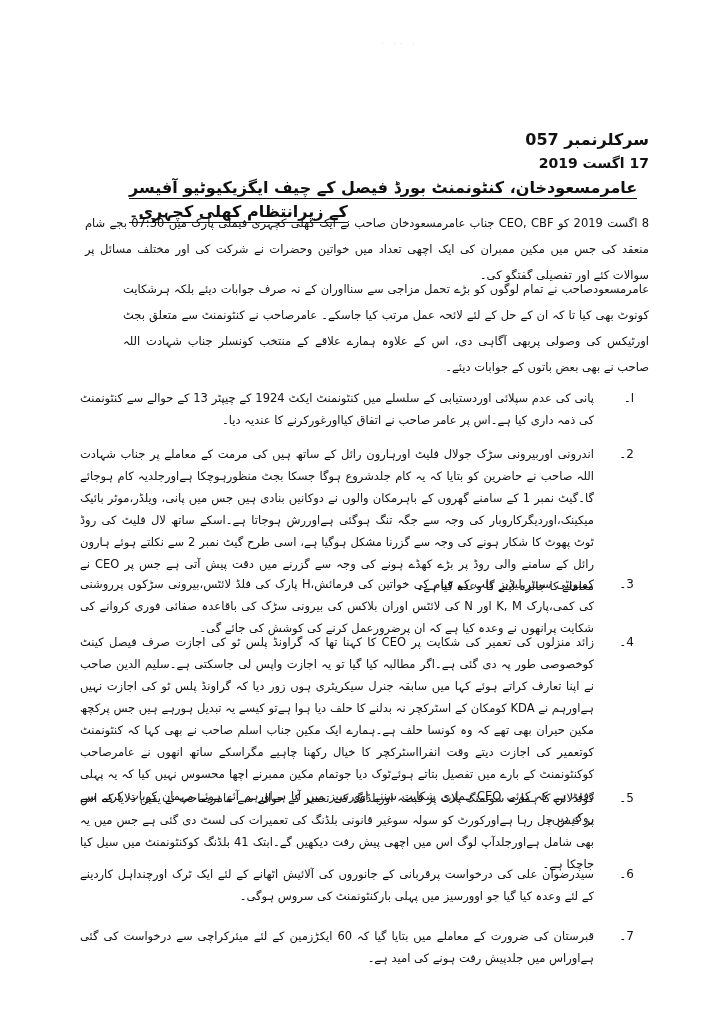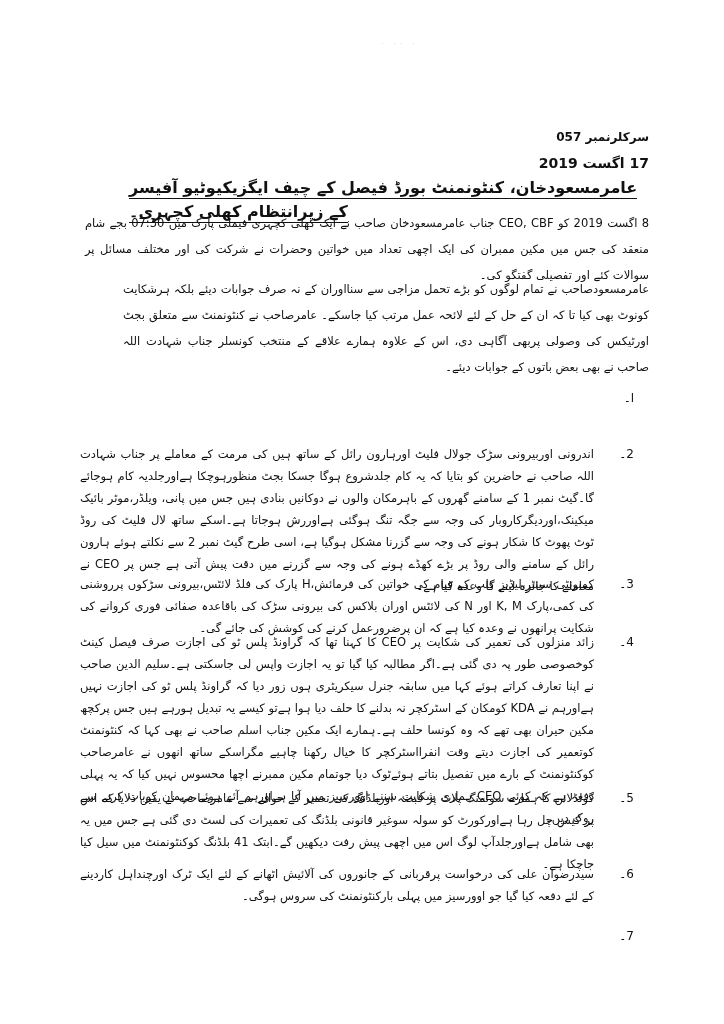--- a/index.html
+++ b/index.html
@@ -7,21 +7,21 @@
       width: 724px; height: 1024px; overflow: hidden; position: relative;
       font-family: "DejaVu Sans", sans-serif; color: #111;
     }
     .page { position: absolute; left: 0; top: 0; width: 724px; height: 1024px; background: #fff; }
     .topmark {
       position: absolute; left: 380px; top: 40px; width: 40px; height: 8px;
       color: #c8c8c8; font-size: 7px; letter-spacing: 4px; text-align: center;
     }
     .rtl { direction: rtl; unicode-bidi: embed; }
     .circular {
-      position: absolute; right: 75px; top: 130px; font-size: 12px; font-weight: bold;
+      position: absolute; right: 75px; top: 130px; font-size: 16px; font-weight: bold;
       text-align: right;
     }
     .date {
       position: absolute; right: 75px; top: 155px; font-size: 14px; font-weight: bold;
       text-align: center;
     }
     .title {
       position: absolute; right: 75px; top: 176px; width: 520px; font-size: 16px; font-weight: bold;
       text-align: left; line-height: 24px;
     }
@@ -68,37 +68,39 @@
   <div class="title rtl">
     <span>عامرمسعودخان، کنٹونمنٹ بورڈ فیصل کے چیف ایگزیکیوٹیو آفیسر کے زیرانتظام کھلی کچہری۔</span>
   </div>
 
   <div class="para p1 rtl">8 اگست 2019 کو CEO, CBF جناب عامرمسعودخان صاحب نے ایک کھلی کچہری فیملی پارک میں 07:30 بجے شام منعقد کی جس میں مکین ممبران کی ایک اچھی تعداد میں خواتین وحضرات نے شرکت کی اور مختلف مسائل پر سوالات کئے اور تفصیلی گفتگو کی۔</div>
   <div class="para p2 rtl">عامرمسعودصاحب نے تمام لوگوں کو بڑے تحمل مزاجی سے سنااوران کے نہ صرف جوابات دیئے بلکہ ہرشکایت کونوٹ بھی کیا تا کہ ان کے حل کے لئے لائحہ عمل مرتب کیا جاسکے۔ عامرصاحب نے کنٹونمنٹ سے متعلق بجٹ اورٹیکس کی وصولی پربھی آگاہی دی، اس کے علاوہ ہمارے علاقے کے منتخب کونسلر جناب شہادت اللہ صاحب نے بھی بعض باتوں کے جوابات دیئے۔</div>
 
 
   <div class="item i1">
     <div class="num">ا۔</div>
+    <div class="txt">پانی کی عدم سپلائی اوردستیابی کے سلسلے میں کنٹونمنٹ ایکٹ 1924 کے چیپٹر 13 کے حوالے سے کنٹونمنٹ کی ذمہ داری کیا ہے۔اس پر عامر صاحب نے اتفاق کیااورغورکرنے کا عندیہ دیا۔</div>
   </div>
   <div class="item i2">
     <div class="num">2۔</div>
     <div class="txt">اندرونی اوربیرونی سڑک جولال فلیٹ اورہارون رائل کے ساتھ ہیں کی مرمت کے معاملے پر جناب شہادت اللہ صاحب نے حاضرین کو بتایا کہ یہ کام جلدشروع ہوگا جسکا بجٹ منظورہوچکا ہےاورجلدیہ کام ہوجائے گا۔گیٹ نمبر 1 کے سامنے گھروں کے باہرمکان والوں نے دوکانیں بنادی ہیں جس میں پانی، ویلڈر،موٹر بائیک میکینک،اوردیگرکاروبار کی وجہ سے جگہ تنگ ہوگئی ہےاوررش ہوجاتا ہے۔اسکے ساتھ لال فلیٹ کی روڈ ٹوٹ پھوٹ کا شکار ہونے کی وجہ سے گزرنا مشکل ہوگیا ہے، اسی طرح گیٹ نمبر 2 سے نکلتے ہوئے ہارون رائل کے سامنے والی روڈ پر بڑے کھڈے ہونے کی وجہ سے گزرنے میں دقت پیش آتی ہے جس پر CEO نے معاملے کا جائزہ لینے کا وعدہ کیا ہے۔</div>
   </div>
   <div class="item i3">
     <div class="num">3۔</div>
     <div class="txt">کمیونٹی سینٹر،لیڈیز کلب کے قیام کی خواتین کی فرمائش،H پارک کی فلڈ لائٹس،بیرونی سڑکوں پرروشنی کی کمی،پارک K, M اور N کی لائٹس اوران بلاکس کی بیرونی سڑک کی باقاعدہ صفائی فوری کروانے کی شکایت پرانھوں نے وعدہ کیا ہے کہ ان پرضرورعمل کرنے کی کوشش کی جائے گی۔</div>
   </div>
   <div class="item i4">
     <div class="num">4۔</div>
     <div class="txt">زائد منزلوں کی تعمیر کی شکایت پر CEO کا کہنا تھا کہ گراونڈ پلس ٹو کی اجازت صرف فیصل کینٹ کوخصوصی طور پہ دی گئی ہے۔اگر مطالبہ کیا گیا تو یہ اجازت واپس لی جاسکتی ہے۔سلیم الدین صاحب نے اپنا تعارف کراتے ہوئے کہا میں سابقہ جنرل سیکریٹری ہوں زور دیا کہ گراونڈ پلس ٹو کی اجازت نہیں ہےاورہم نے KDA کومکان کے اسٹرکچر نہ بدلنے کا حلف دیا ہوا ہےتو کیسے یہ تبدیل ہورہے ہیں جس پرکچھ مکین حیران بھی تھے کہ وہ کونسا حلف ہے۔ہمارے ایک مکین جناب اسلم صاحب نے بھی کہا کہ کنٹونمنٹ کوتعمیر کی اجازت دیتے وقت انفرااسٹرکچر کا خیال رکھنا چاہیے مگراسکے ساتھ انھوں نے عامرصاحب کوکنٹونمنٹ کے بارے میں تفصیل بتاتے ہوئےٹوک دیا جوتمام مکین ممبرنے اچھا محسوس نہیں کیا کہ یہ پہلی دفعہ ہے کہ کوئی CEO ہماری شکایت سننے اوورسیز میں آیا ہےاورہم آئے ہوئے مہمان کوبات کرنے سے روک دیں۔</div>
   </div>
   <div class="item i5">
     <div class="num">5۔</div>
     <div class="txt">گولڈلائن کا ہمارے سوئمنگ پلاٹ پر قبضہ اوربلڈنگ کی تعمیر کے حوالے سے عامرصاحب نے یقین دلایا کہ اس پر کیس چل رہا ہےاورکورٹ کو سولہ سوغیر قانونی بلڈنگ کی تعمیرات کی لسٹ دی گئی ہے جس میں یہ بھی شامل ہےاورجلدآپ لوگ اس میں اچھی پیش رفت دیکھیں گے۔ابتک 41 بلڈنگ کوکنٹونمنٹ میں سیل کیا جاچکا ہے۔</div>
   </div>
   <div class="item i6">
     <div class="num">6۔</div>
-    <div class="txt">سیدرضوان علی کی درخواست پرقربانی کے جانوروں کی آلائیش اٹھانے کے لئے ایک ٹرک اورچنداہل کاردینے کے لئے دفعہ کیا گیا جو اوورسیز میں پہلی بارکنٹونمنٹ کی سروس ہوگی۔</div>
+    <div class="txt">سیدرضوان علی کی درخواست پرقربانی کے جانوروں کی آلائیش اٹھانے کے لئے ایک ٹرک اورچنداہل کاردینے کے لئے وعدہ کیا گیا جو اوورسیز میں پہلی بارکنٹونمنٹ کی سروس ہوگی۔</div>
   </div>
   <div class="item i7">
     <div class="num">7۔</div>
+    <div class="txt">قبرستان کی ضرورت کے معاملے میں بتایا گیا کہ 60 ایکڑزمین کے لئے میئرکراچی سے درخواست کی گئی ہےاوراس میں جلدپیش رفت ہونے کی امید ہے۔</div>
   </div>
 </div>
 
 </body></html>

